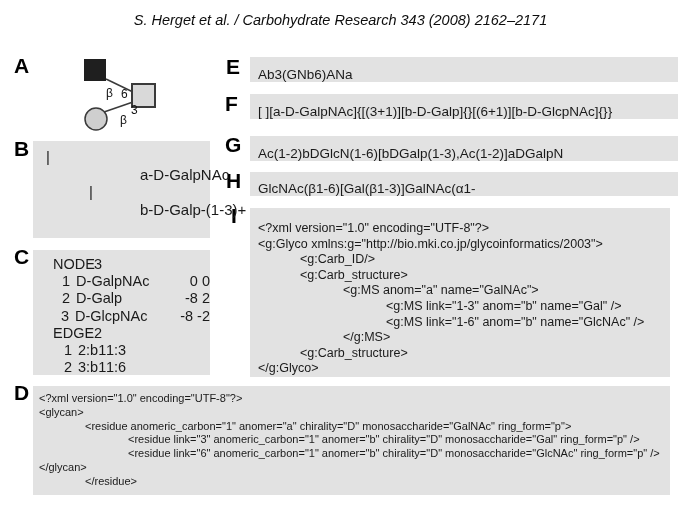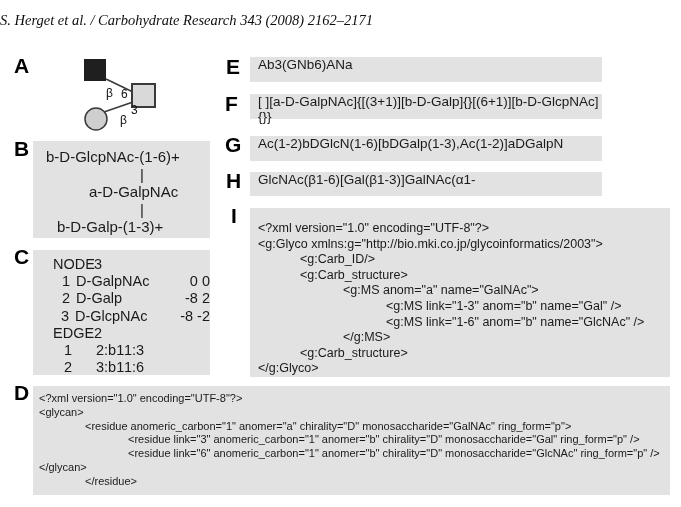--- a/index.html
+++ b/index.html
@@ -1,21 +1,21 @@
 <!DOCTYPE html>
 <html><head>
 <meta charset="utf-8">
 <style>
   *{margin:0;padding:0;box-sizing:border-box}
   html,body{background:#ffffff}
   body{font-family:"Liberation Sans",sans-serif;color:#1a1a1a}
   #screen{position:relative;width:681px;height:507px;background:#ffffff;overflow:hidden}
 
-  .header{position:absolute;top:12px;left:0;width:100%;text-align:left;
-          font-family:Liberation Serif, serif;font-style:italic;font-size:14.5px;color:#0d0d0d}
+  .header{position:absolute;top:12px;left:0;width:100%;text-align:center;
+          font-family:Liberation Sans, sans-serif;font-style:italic;font-size:14.5px;color:#0d0d0d}
 
   .plabel{position:absolute;font-size:21px;font-weight:900;color:#000;line-height:1}
   #lblA{left:14px;top:55px}
   #lblB{left:14px;top:138px}
   #lblC{left:14px;top:246px}
   #lblD{left:14px;top:382px}
   #lblE{left:226px;top:56px}
   #lblF{left:225px;top:93px}
   #lblG{left:225px;top:134px}
   #lblH{left:226px;top:170px}
@@ -37,30 +37,30 @@
   #boxB .bline:nth-child(5){padding-left:24px}
 
   
   #boxC{left:33px;top:250px;width:177px;height:125px;font-size:14.5px;padding-top:6px}
   #boxC .crow{display:flex;line-height:17.2px}
   .c-kw{padding-left:20px;width:61px}
   .c-num{width:39px;text-align:right}
   .c-name{margin-left:6px;width:81px}
   .c-x{width:47px;text-align:right}
   .c-y{margin-left:4px}
-  .c-link{margin-left:24px;width:28px}
+  .c-link{margin-left:6px;width:28px}
 
   
   #boxD{left:33px;top:386px;width:637px;height:109px;font-size:11px;padding:6px 0 0 6px}
   #boxD .codeline{line-height:13.8px;white-space:pre}
   #boxD .codeline[data-indent="1"]{padding-left:46px}
   #boxD .codeline[data-indent="2"]{padding-left:89px}
 
   
-  .strip{left:250px;width:352px;height:25px;display:flex;align-items:flex-start;
+  .strip{left:250px;width:428px;height:25px;display:flex;align-items:flex-end;
          padding-left:8px;font-size:13.5px}
   #boxE{top:57px}
   #boxF{top:94px}
   #boxG{top:136px}
   #boxH{top:172px;height:24px}
 
   
   #boxI{left:250px;top:208px;width:420px;height:169px;font-size:12.5px;padding:13px 0 0 8px}
   #boxI .codeline{line-height:15.6px;white-space:pre}
   #boxI .codeline[data-indent="1"]{padding-left:42px}
@@ -90,21 +90,20 @@
     <rect x="84" y="59" width="22" height="22" fill="#1f1f1f"></rect>
     <rect x="132" y="84" width="23" height="23" fill="#d9d9d9" stroke="#3a3a3a" stroke-width="2"></rect>
     <circle cx="96" cy="119" r="11" fill="#cfcfcf" stroke="#3a3a3a" stroke-width="1.5"></circle>
     <text x="106" y="97">β</text>
     <text x="121" y="98">6</text>
     <text x="120" y="124">β</text>
     <text x="131" y="114">3</text>
   </svg>
 
   <div class="gbox" id="boxB">
-    <div class="bline">b-D-GlcpNAc-(1-6)+</div>
     <div class="bline">|</div>
     <div class="bline">a-D-GalpNAc</div>
     <div class="bline">|</div>
     <div class="bline">b-D-Galp-(1-3)+</div>
   </div>
 
   <div class="gbox" id="boxC">
     <div class="crow">
       <span class="c-kw">NODE</span>
       <span>3</span>

